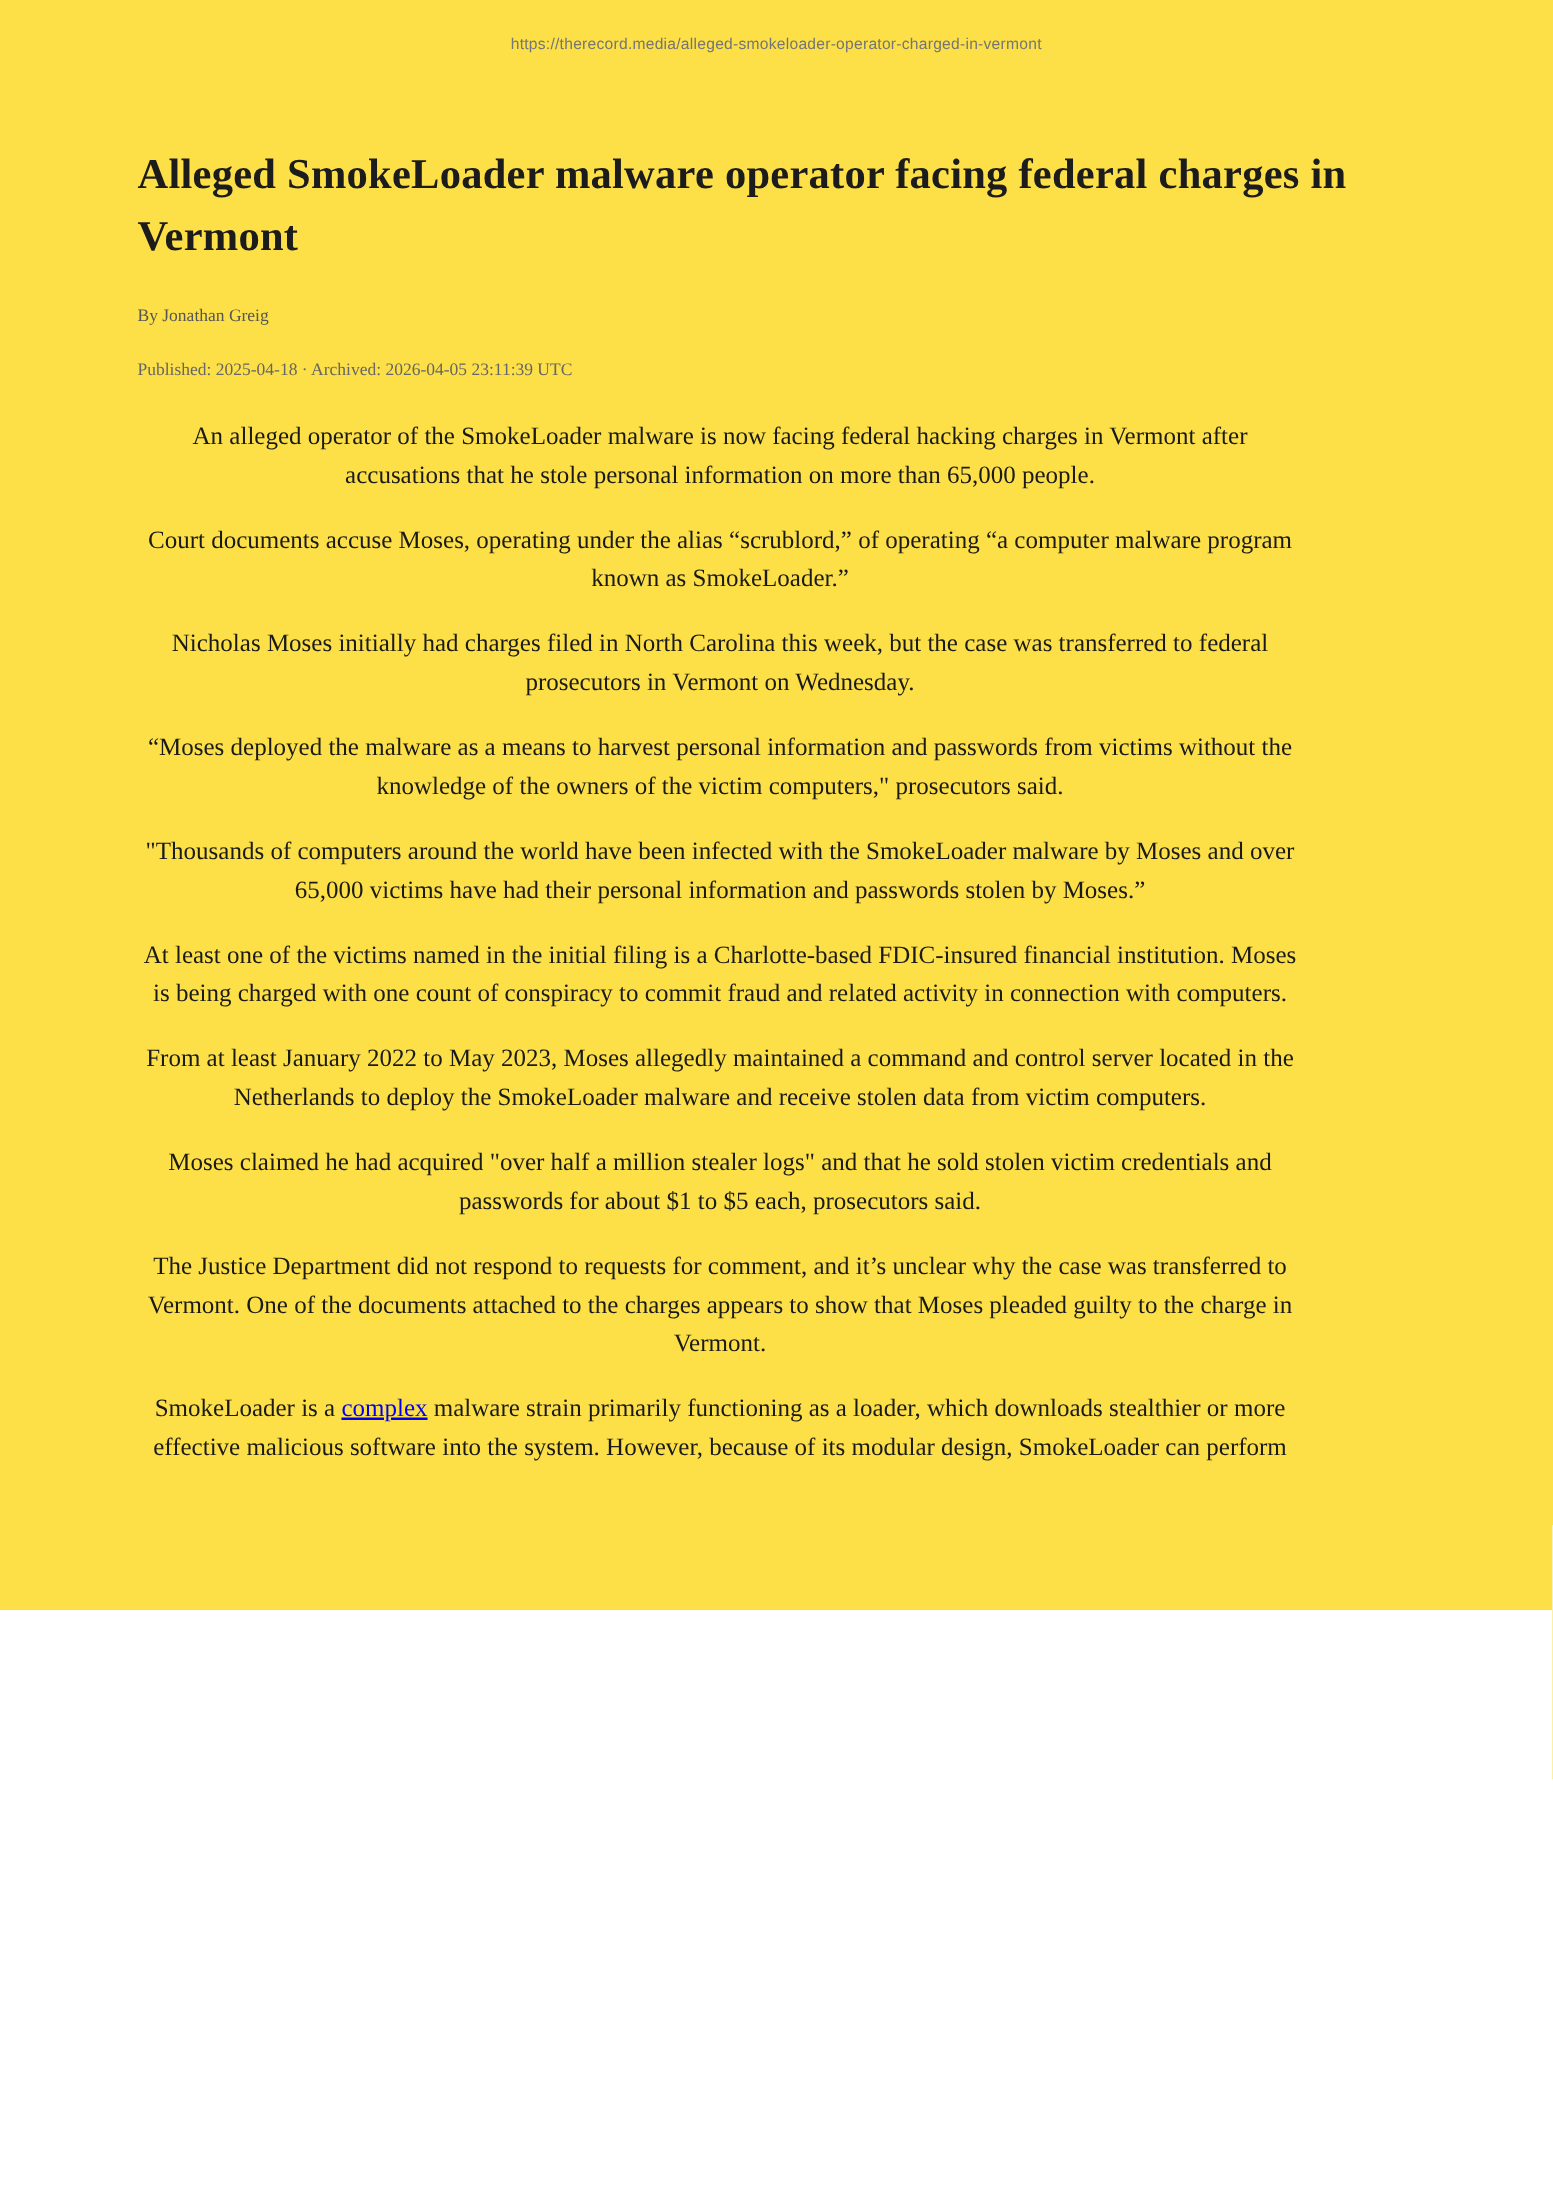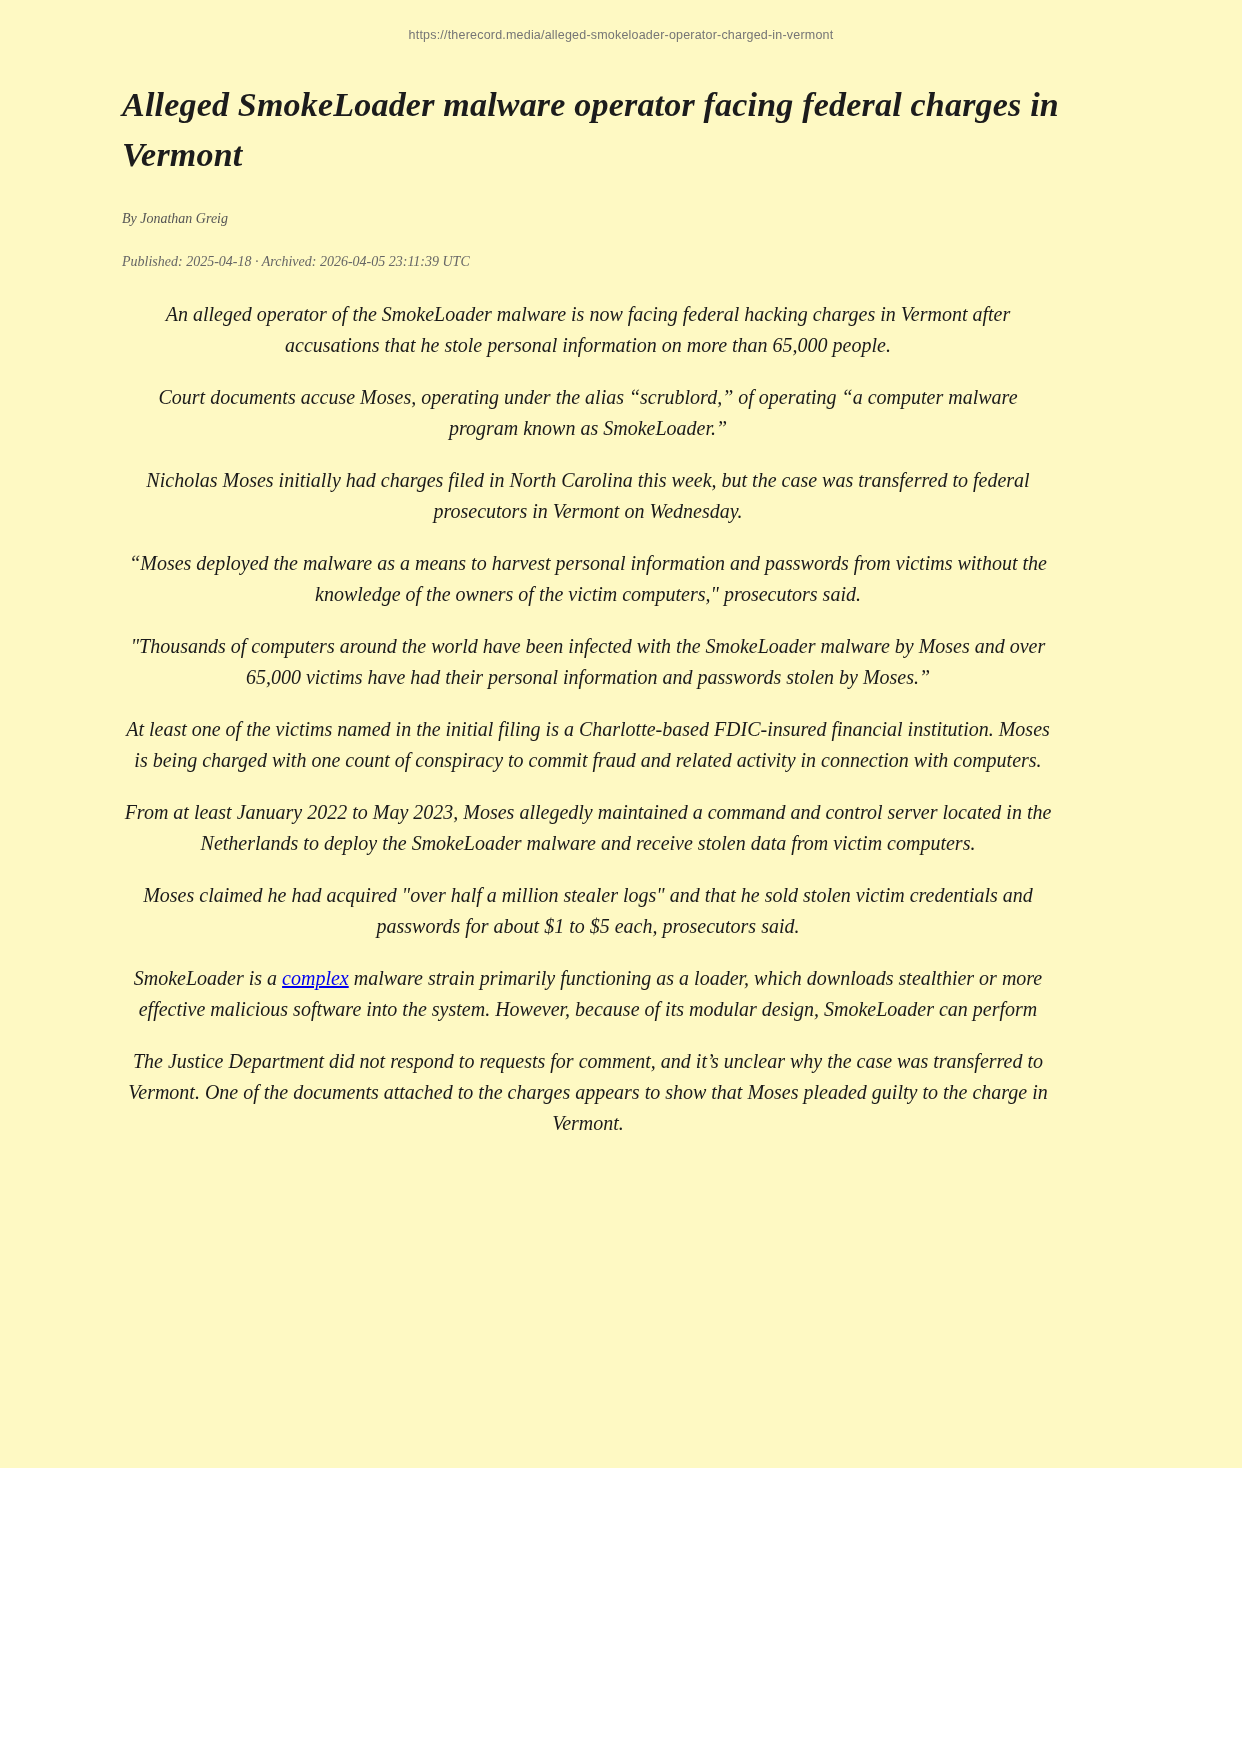--- a/index.html
+++ b/index.html
@@ -3,43 +3,42 @@
 <meta charset="utf-8">
 <style>
   html, body {
     margin: 0;
     padding: 0;
     background: #ffffff;
   }
   .page {
     position: relative;
     width: 1242px;
-    height: 1468px;
-    background: #fef9c3;
+    height: 1288px;
+    background: #fde047;
     overflow: hidden;
     font-family: "Liberation Serif", serif;
   }
   .url-header {
     position: absolute;
     top: 28px;
     left: 0;
     width: 100%;
     text-align: center;
     font-family: "Liberation Sans", sans-serif;
     font-size: 12.5px;
     color: #757575;
     letter-spacing: 0.2px;
   }
   .content {
     position: absolute;
     top: 0;
-    left: 122px;
+    left: 110px;
     width: 1028px;
-    padding-top: 80px;
-    font-style: italic;
+    padding-top: 115px;
   }
   .article-title {
     margin: 0 0 26px 0;
     font-size: 34px;
     line-height: 50px;
     font-weight: bold;
     color: #1c1c1c;
     letter-spacing: 0.2px;
   }
   .byline {
@@ -95,21 +94,21 @@
 
     <div class="body-copy">
       <p>An alleged operator of the SmokeLoader malware is now facing federal hacking charges in Vermont after accusations that he stole personal information on more than 65,000 people.</p>
       <p>Court documents accuse Moses, operating under the alias “scrublord,” of operating “a computer malware program known as SmokeLoader.”</p>
       <p>Nicholas Moses initially had charges filed in North Carolina this week, but the case was transferred to federal prosecutors in Vermont on Wednesday.</p>
       <p>“Moses deployed the malware as a means to harvest personal information and passwords from victims without the knowledge of the owners of the victim computers," prosecutors said.</p>
       <p>"Thousands of computers around the world have been infected with the SmokeLoader malware by Moses and over 65,000 victims have had their personal information and passwords stolen by Moses.”</p>
       <p>At least one of the victims named in the initial filing is a Charlotte-based FDIC-insured financial institution. Moses is being charged with one count of conspiracy to commit fraud and related activity in connection with computers.</p>
       <p>From at least January 2022 to May 2023, Moses allegedly maintained a command and control server located in the Netherlands to deploy the SmokeLoader malware and receive stolen data from victim computers.</p>
       <p>Moses claimed he had acquired "over half a million stealer logs" and that he sold stolen victim credentials and passwords for about $1 to $5 each, prosecutors said.</p>
+      <p>The Justice Department did not respond to requests for comment, and it’s unclear why the case was transferred to Vermont. One of the documents attached to the charges appears to show that Moses pleaded guilty to the charge in Vermont.</p>
       <p><span>SmokeLoader is a </span><a class="inline-link">complex</a><span> malware strain primarily functioning as a loader, which downloads stealthier or more effective malicious software into the system. However, because of its modular design, SmokeLoader can perform</span></p>
-      <p>The Justice Department did not respond to requests for comment, and it’s unclear why the case was transferred to Vermont. One of the documents attached to the charges appears to show that Moses pleaded guilty to the charge in Vermont.</p>
     </div>
 
   </div>
 
   <div class="page-footer">Page 1 of 3</div>
 
 </div>
 
 </body></html>

